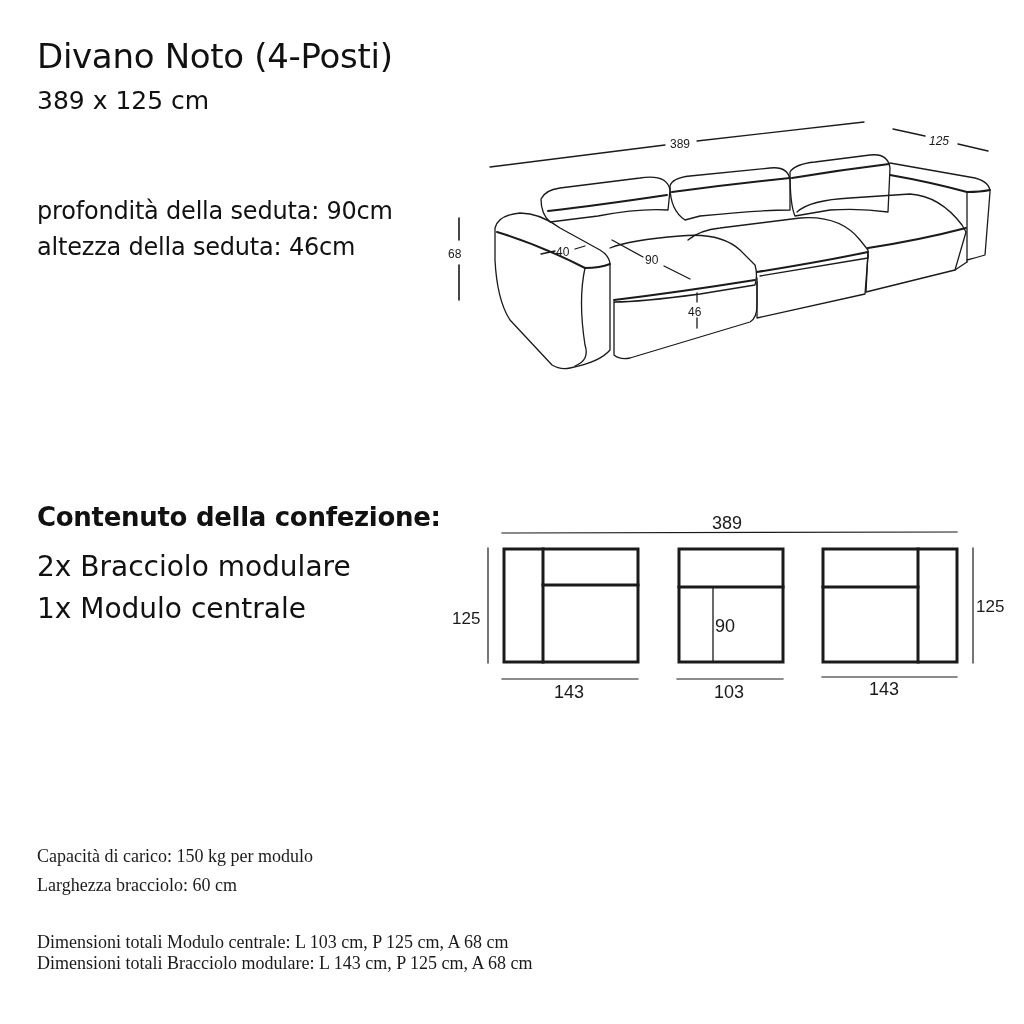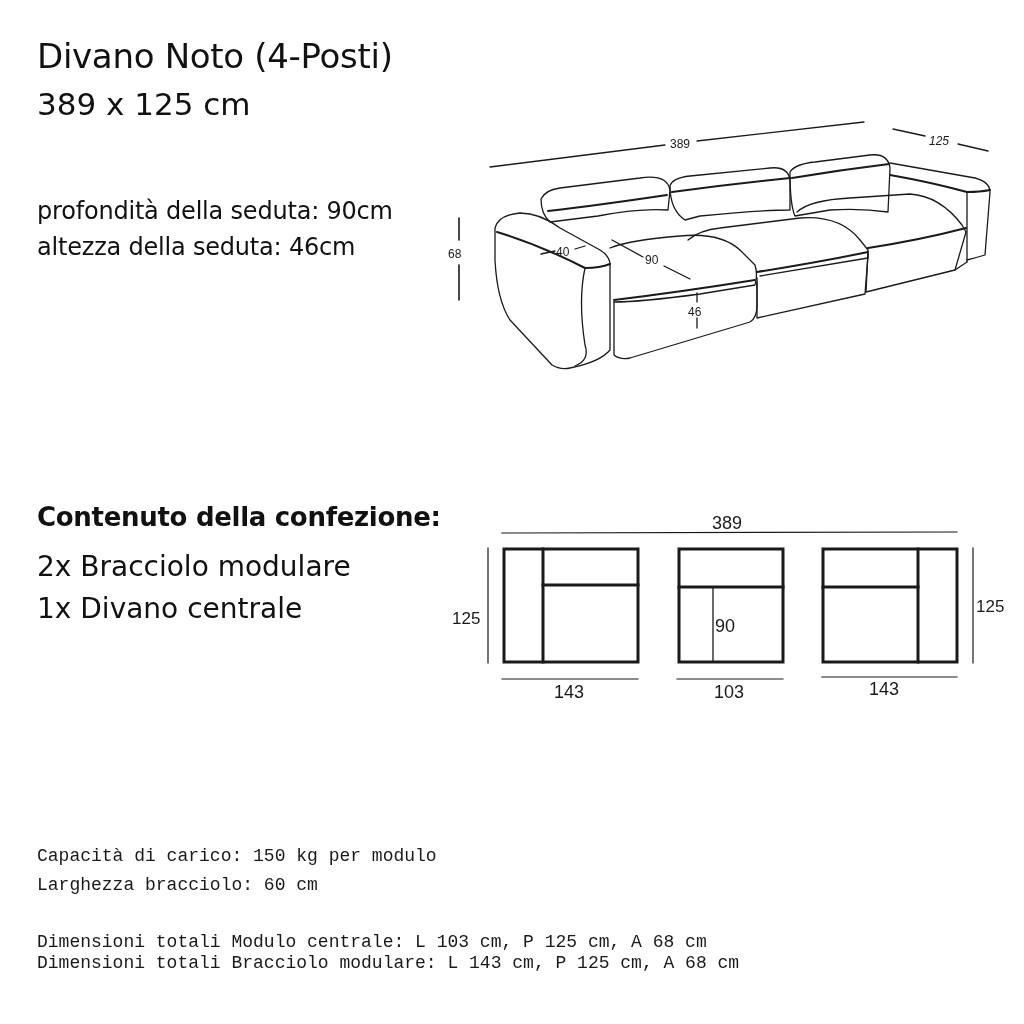--- a/index.html
+++ b/index.html
@@ -18,21 +18,21 @@
     .abs { position: absolute; }
     .title {
       left: 37px; top: 36px;
       font-size: 34px;
       font-weight: normal;
       letter-spacing: -0.3px;
       white-space: nowrap;
     }
     .subtitle {
       left: 37px; top: 86px;
-      font-size: 31px;
+      font-size: 25px;
       white-space: nowrap;
     }
     .spec-line {
       left: 37px;
       font-size: 24px;
       white-space: nowrap;
       letter-spacing: -0.2px;
     }
     .section-title {
       left: 37px; top: 502px;
@@ -41,21 +41,21 @@
       white-space: nowrap;
       letter-spacing: -0.3px;
     }
     .content-item {
       left: 37px;
       font-size: 28px;
       white-space: nowrap;
     }
     .foot-line {
       left: 37px;
-      font-family: Liberation Mono, monospace;
+      font-family: Liberation Serif, serif;
       font-size: 18px;
       white-space: nowrap;
       color: #1a1a1a;
     }
     svg text {
       font-family: "Liberation Sans", sans-serif;
       fill: #1a1a1a;
     }
   </style>
 </head>
@@ -119,21 +119,21 @@
   <text x="670" y="148" font-size="12">389</text>
   <text x="929" y="145" font-size="12" font-style="italic">125</text>
   <text x="448" y="258" font-size="12">68</text>
   <text x="556" y="256" font-size="12">40</text>
   <text x="645" y="264" font-size="12">90</text>
   <text x="688" y="316" font-size="12">46</text>
 </svg>
 
 <div class="abs section-title">Contenuto della confezione:</div>
 <div class="abs content-item" style="top:550px;text-align:center;">2x Bracciolo modulare</div>
-<div class="abs content-item" style="top:592px;">1x Divano centrale</div>
+<div class="abs content-item" style="top:592px;">1x Modulo centrale</div>
 
 <svg class="abs" style="left:0;top:500px;" width="1024" height="220" viewBox="0 500 1024 220">
   <g fill="none" stroke="#1a1a1a" stroke-linecap="square">
 
     <line x1="502" y1="533" x2="957" y2="532" stroke-width="1.2"></line>
 
     <line x1="488" y1="548" x2="488" y2="663" stroke-width="1.2"></line>
 
     <line x1="973" y1="548" x2="973" y2="663" stroke-width="1.2"></line>
 

